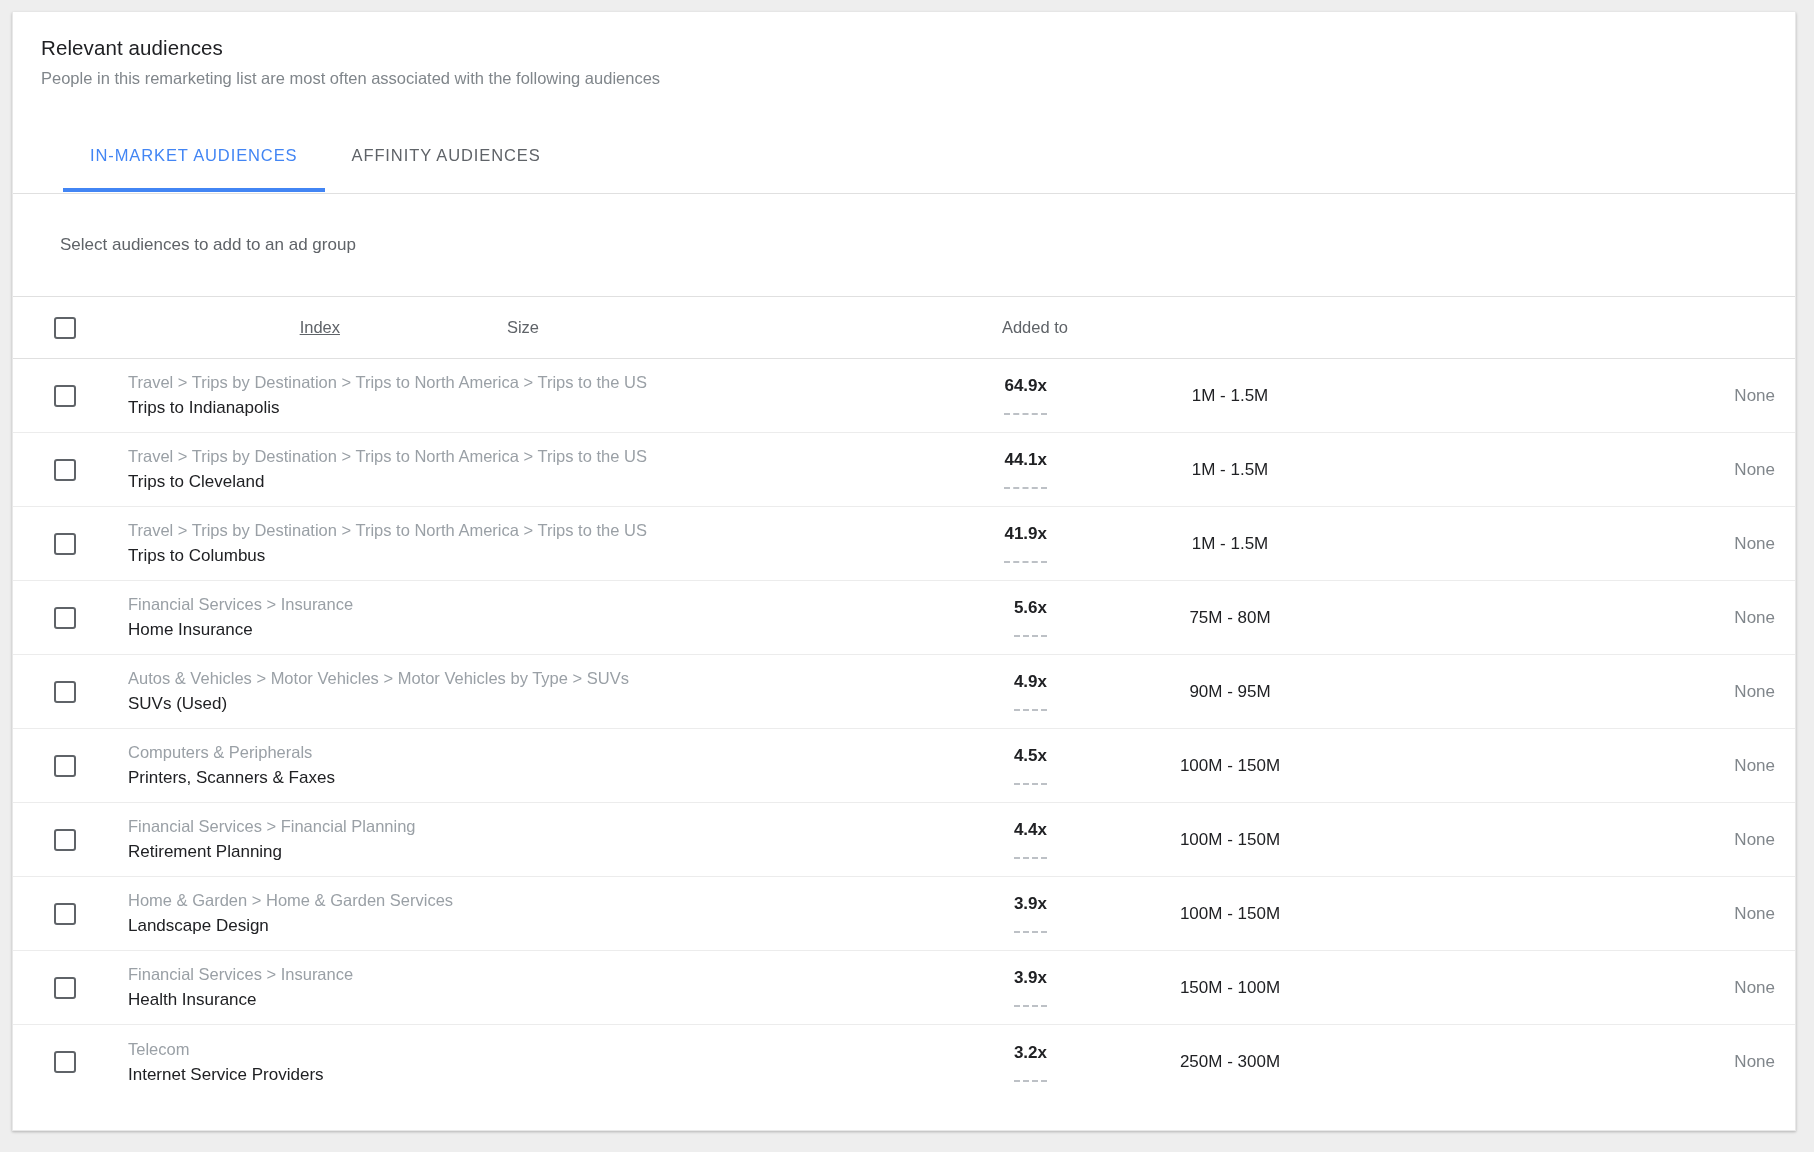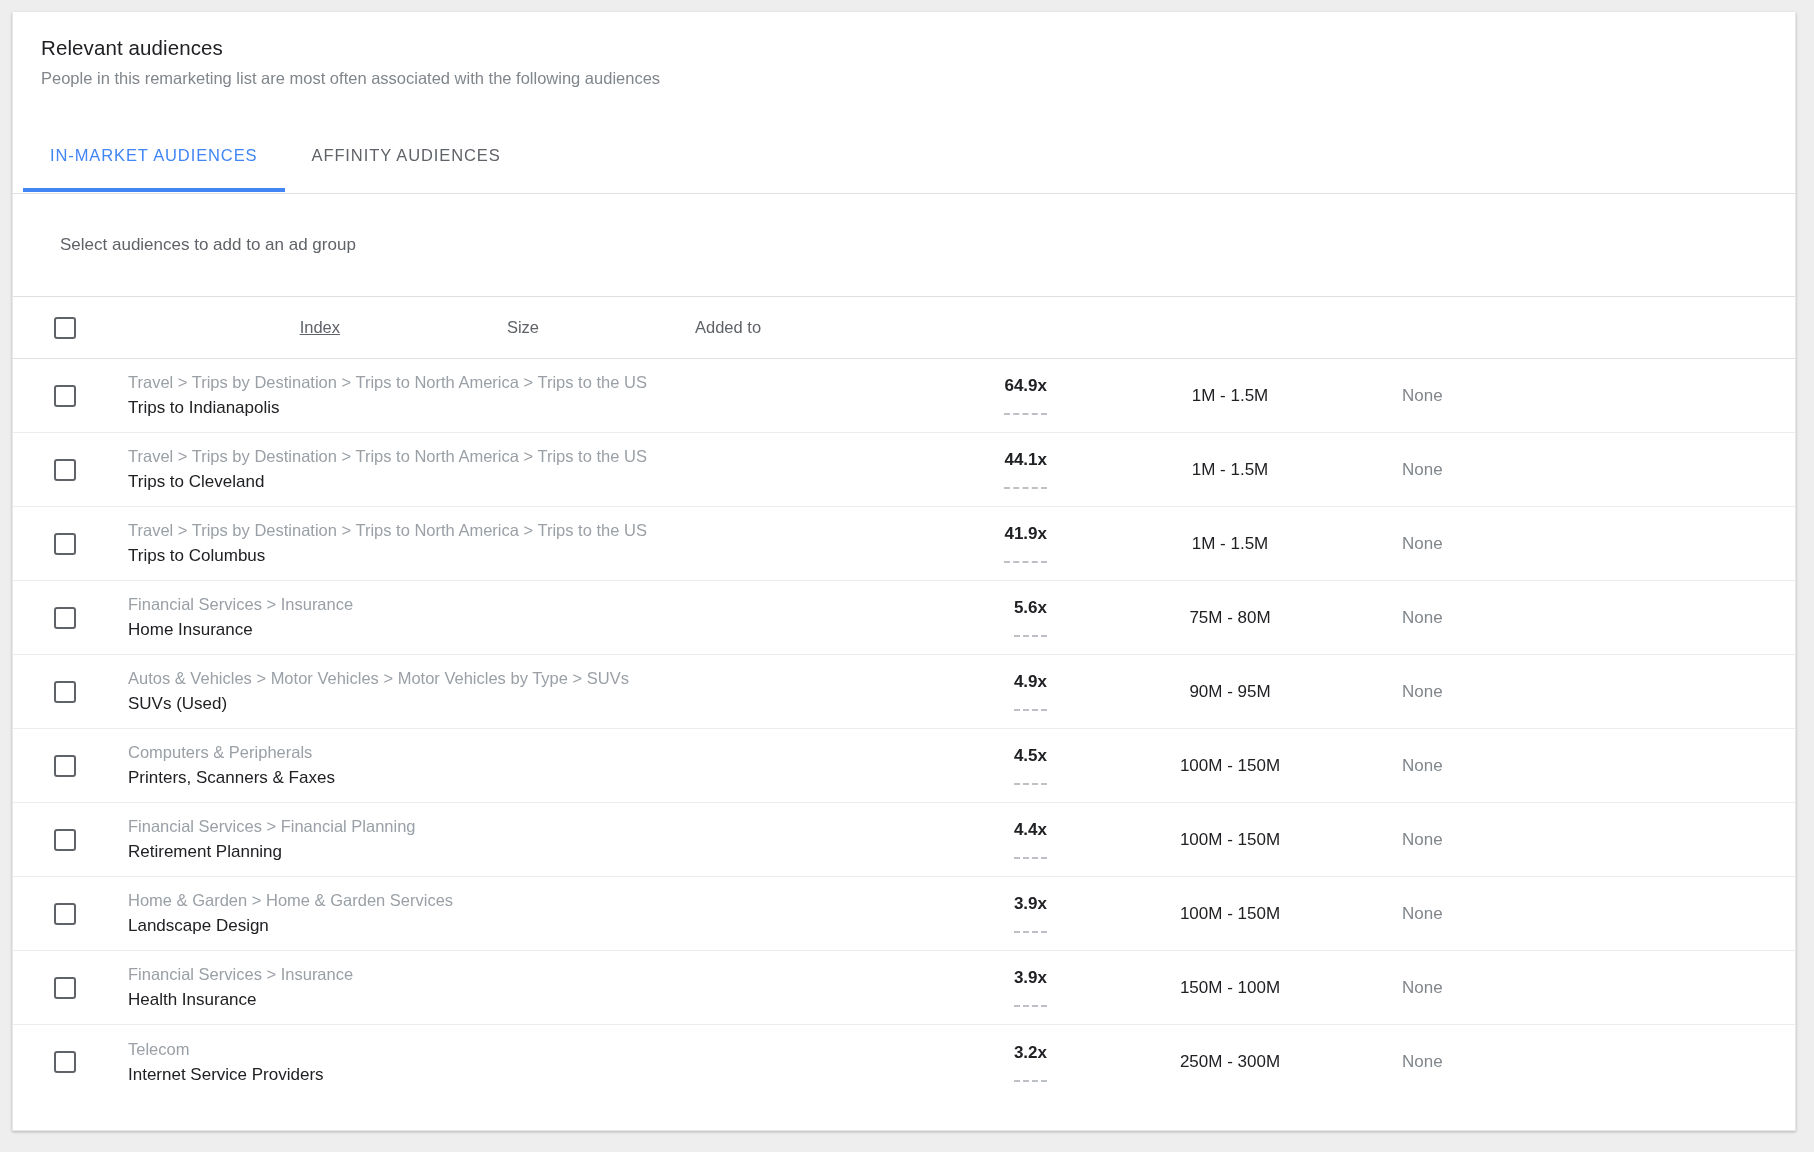--- a/index.html
+++ b/index.html
@@ -50,20 +50,21 @@
     position: relative;
     height: 76px;
     margin-top: 28px;
     border-bottom: 1px solid #e0e0e0;
   }
   .tabs-inner {
     display: flex;
     align-items: center;
     height: 74px;
     padding-left: 10px;
+    margin-left: 40px;
   }
   .tab {
     font-size: 16.5px;
     letter-spacing: 0.9px;
     font-weight: 500;
     color: #5f6368;
     padding: 0 27px;
     height: 74px;
     line-height: 74px;
     cursor: pointer;
@@ -183,21 +184,21 @@
     font-weight: 400;
   }
   .size-head {
     font-size: 16.5px;
     color: #5f6368;
     font-weight: 400;
   }
 
   .added-cell {
     flex: 0 0 400px;
-    text-align: left;
+    text-align: right;
     padding-left: 27px;
     font-size: 17px;
     color: #80868b;
     font-weight: 400;
   }
   .added-head {
     font-size: 16.5px;
     color: #5f6368;
     font-weight: 400;
   }

